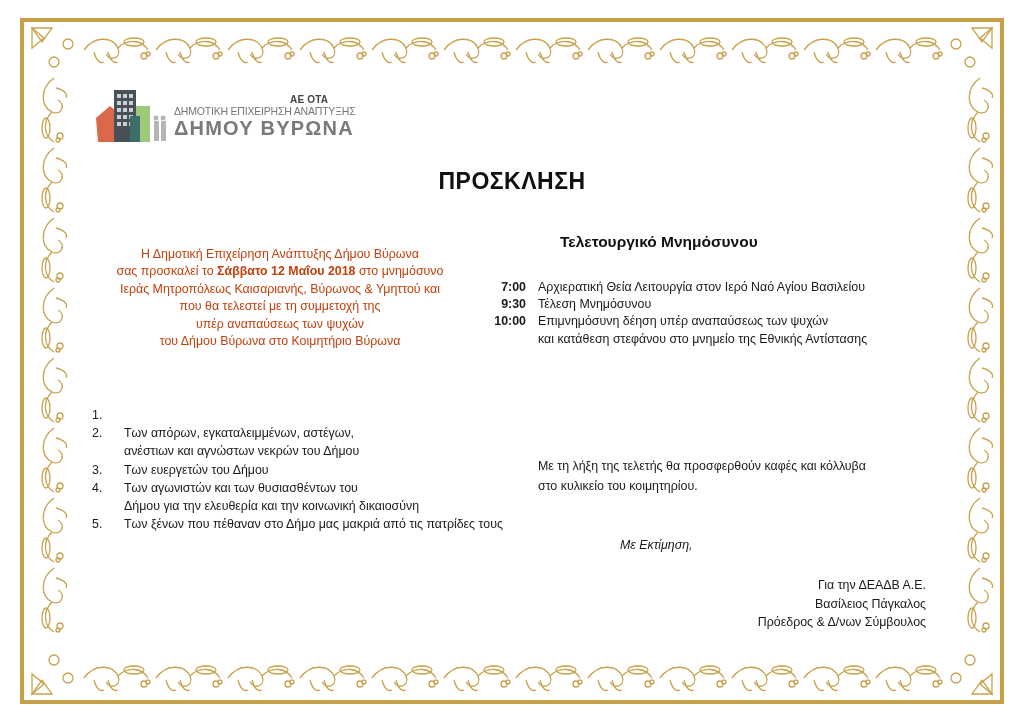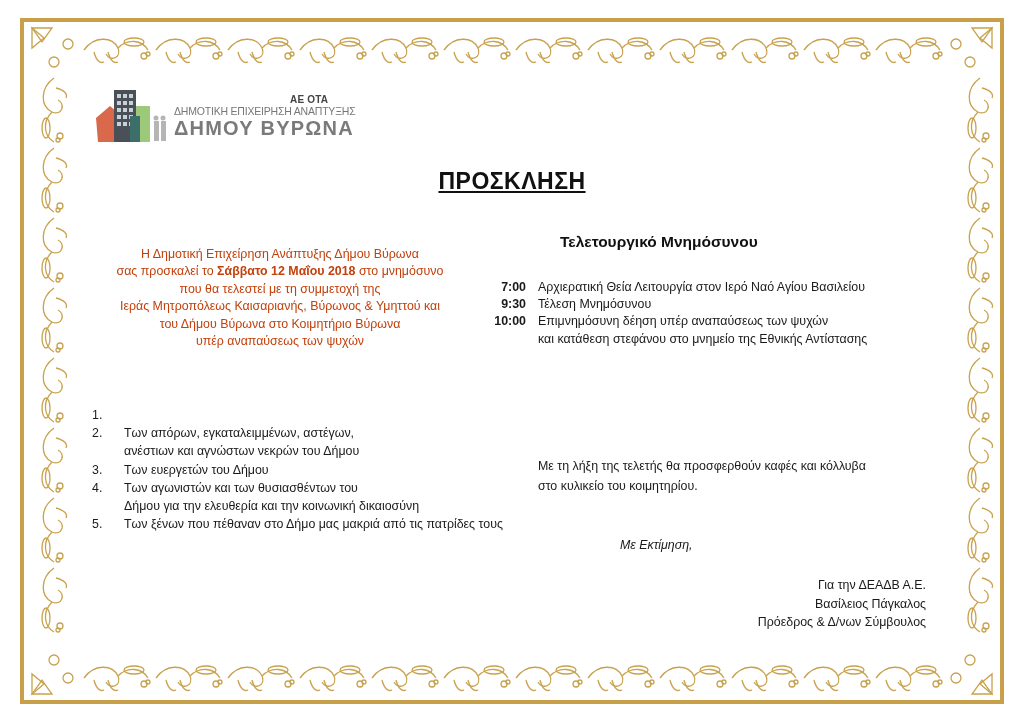--- a/index.html
+++ b/index.html
@@ -12,21 +12,21 @@
   }
   .ornament { position: absolute; left: 24px; top: 22px; width: 976px; height: 678px; }
   .ornament svg { width: 100%; height: 100%; display: block; }
 
   .logo { position: absolute; left: 92px; top: 84px; width: 270px; height: 60px; }
   .logo-graphic { position: absolute; left: 0; top: 0; width: 80px; height: 60px; }
   .logo-small { position: absolute; left: 198px; top: 10px; font-size: 10px; font-weight: bold; color: #444; letter-spacing: 0.2px; }
   .logo-mid { position: absolute; left: 82px; top: 21px; font-size: 10.5px; color: #777; letter-spacing: -0.2px; white-space: nowrap; }
   .logo-big { position: absolute; left: 82px; top: 33px; font-size: 20px; font-weight: bold; color: #7a7a7a; letter-spacing: 1.2px; white-space: nowrap; }
 
-  .title { position: absolute; left: 0; top: 168px; width: 1024px; text-align: center; font-size: 23px; font-weight: bold; color: #111; letter-spacing: 0.5px; text-decoration: underline; }
+  .title { position: absolute; left: 0; top: 168px; width: 1024px; text-align: center; font-size: 23px; font-weight: bold; color: #111; letter-spacing: 0.5px; }
 
   .intro { position: absolute; left: 80px; top: 246px; width: 400px; text-align: center; font-size: 12.4px; line-height: 17.4px; color: #c2410c; }
   .intro b { font-weight: bold; }
 
   .schedule-title { position: absolute; left: 560px; top: 233px; width: 300px; text-align: left; font-size: 15.5px; font-weight: bold; color: #111; }
   .schedule { position: absolute; left: 480px; top: 279px; width: 470px; font-size: 12.4px; line-height: 17.2px; }
   .sched-row { display: flex; }
   .sched-time { width: 46px; text-align: right; font-weight: bold; padding-right: 0; flex: 0 0 46px; }
   .sched-desc { padding-left: 12px; white-space: pre-line; }
 
@@ -174,24 +174,24 @@
   <div class="logo-small">ΑΕ ΟΤΑ</div>
   <div class="logo-mid">ΔΗΜΟΤΙΚΗ ΕΠΙΧΕΙΡΗΣΗ ΑΝΑΠΤΥΞΗΣ</div>
   <div class="logo-big">ΔΗΜΟΥ ΒΥΡΩΝΑ</div>
 </div>
 
 <div class="title">ΠΡΟΣΚΛΗΣΗ</div>
 
 <div class="intro">
   <div>Η  Δημοτική Επιχείρηση Ανάπτυξης Δήμου Βύρωνα</div>
   <div><span>σας προσκαλεί  το  </span><b>Σάββατο 12 Μαΐου 2018</b><span> στο μνημόσυνο</span></div>
+  <div>Ιεράς Μητροπόλεως Καισαριανής, Βύρωνος &amp;  Υμηττού και</div>
   <div>που θα τελεστεί  με τη συμμετοχή της</div>
-  <div>Ιεράς Μητροπόλεως Καισαριανής, Βύρωνος &amp;  Υμηττού και</div>
+  <div>υπέρ αναπαύσεως των ψυχών</div>
   <div>του Δήμου Βύρωνα στο Κοιμητήριο Βύρωνα</div>
-  <div>υπέρ αναπαύσεως των ψυχών</div>
 </div>
 
 <div class="schedule-title">Τελετουργικό Μνημόσυνου</div>
 <div class="schedule">
   <div class="sched-row">
     <div class="sched-time">7:00</div>
     <div class="sched-desc">Αρχιερατική Θεία Λειτουργία στον Ιερό Ναό Αγίου Βασιλείου</div>
   </div>
   <div class="sched-row">
     <div class="sched-time">9:30</div>

